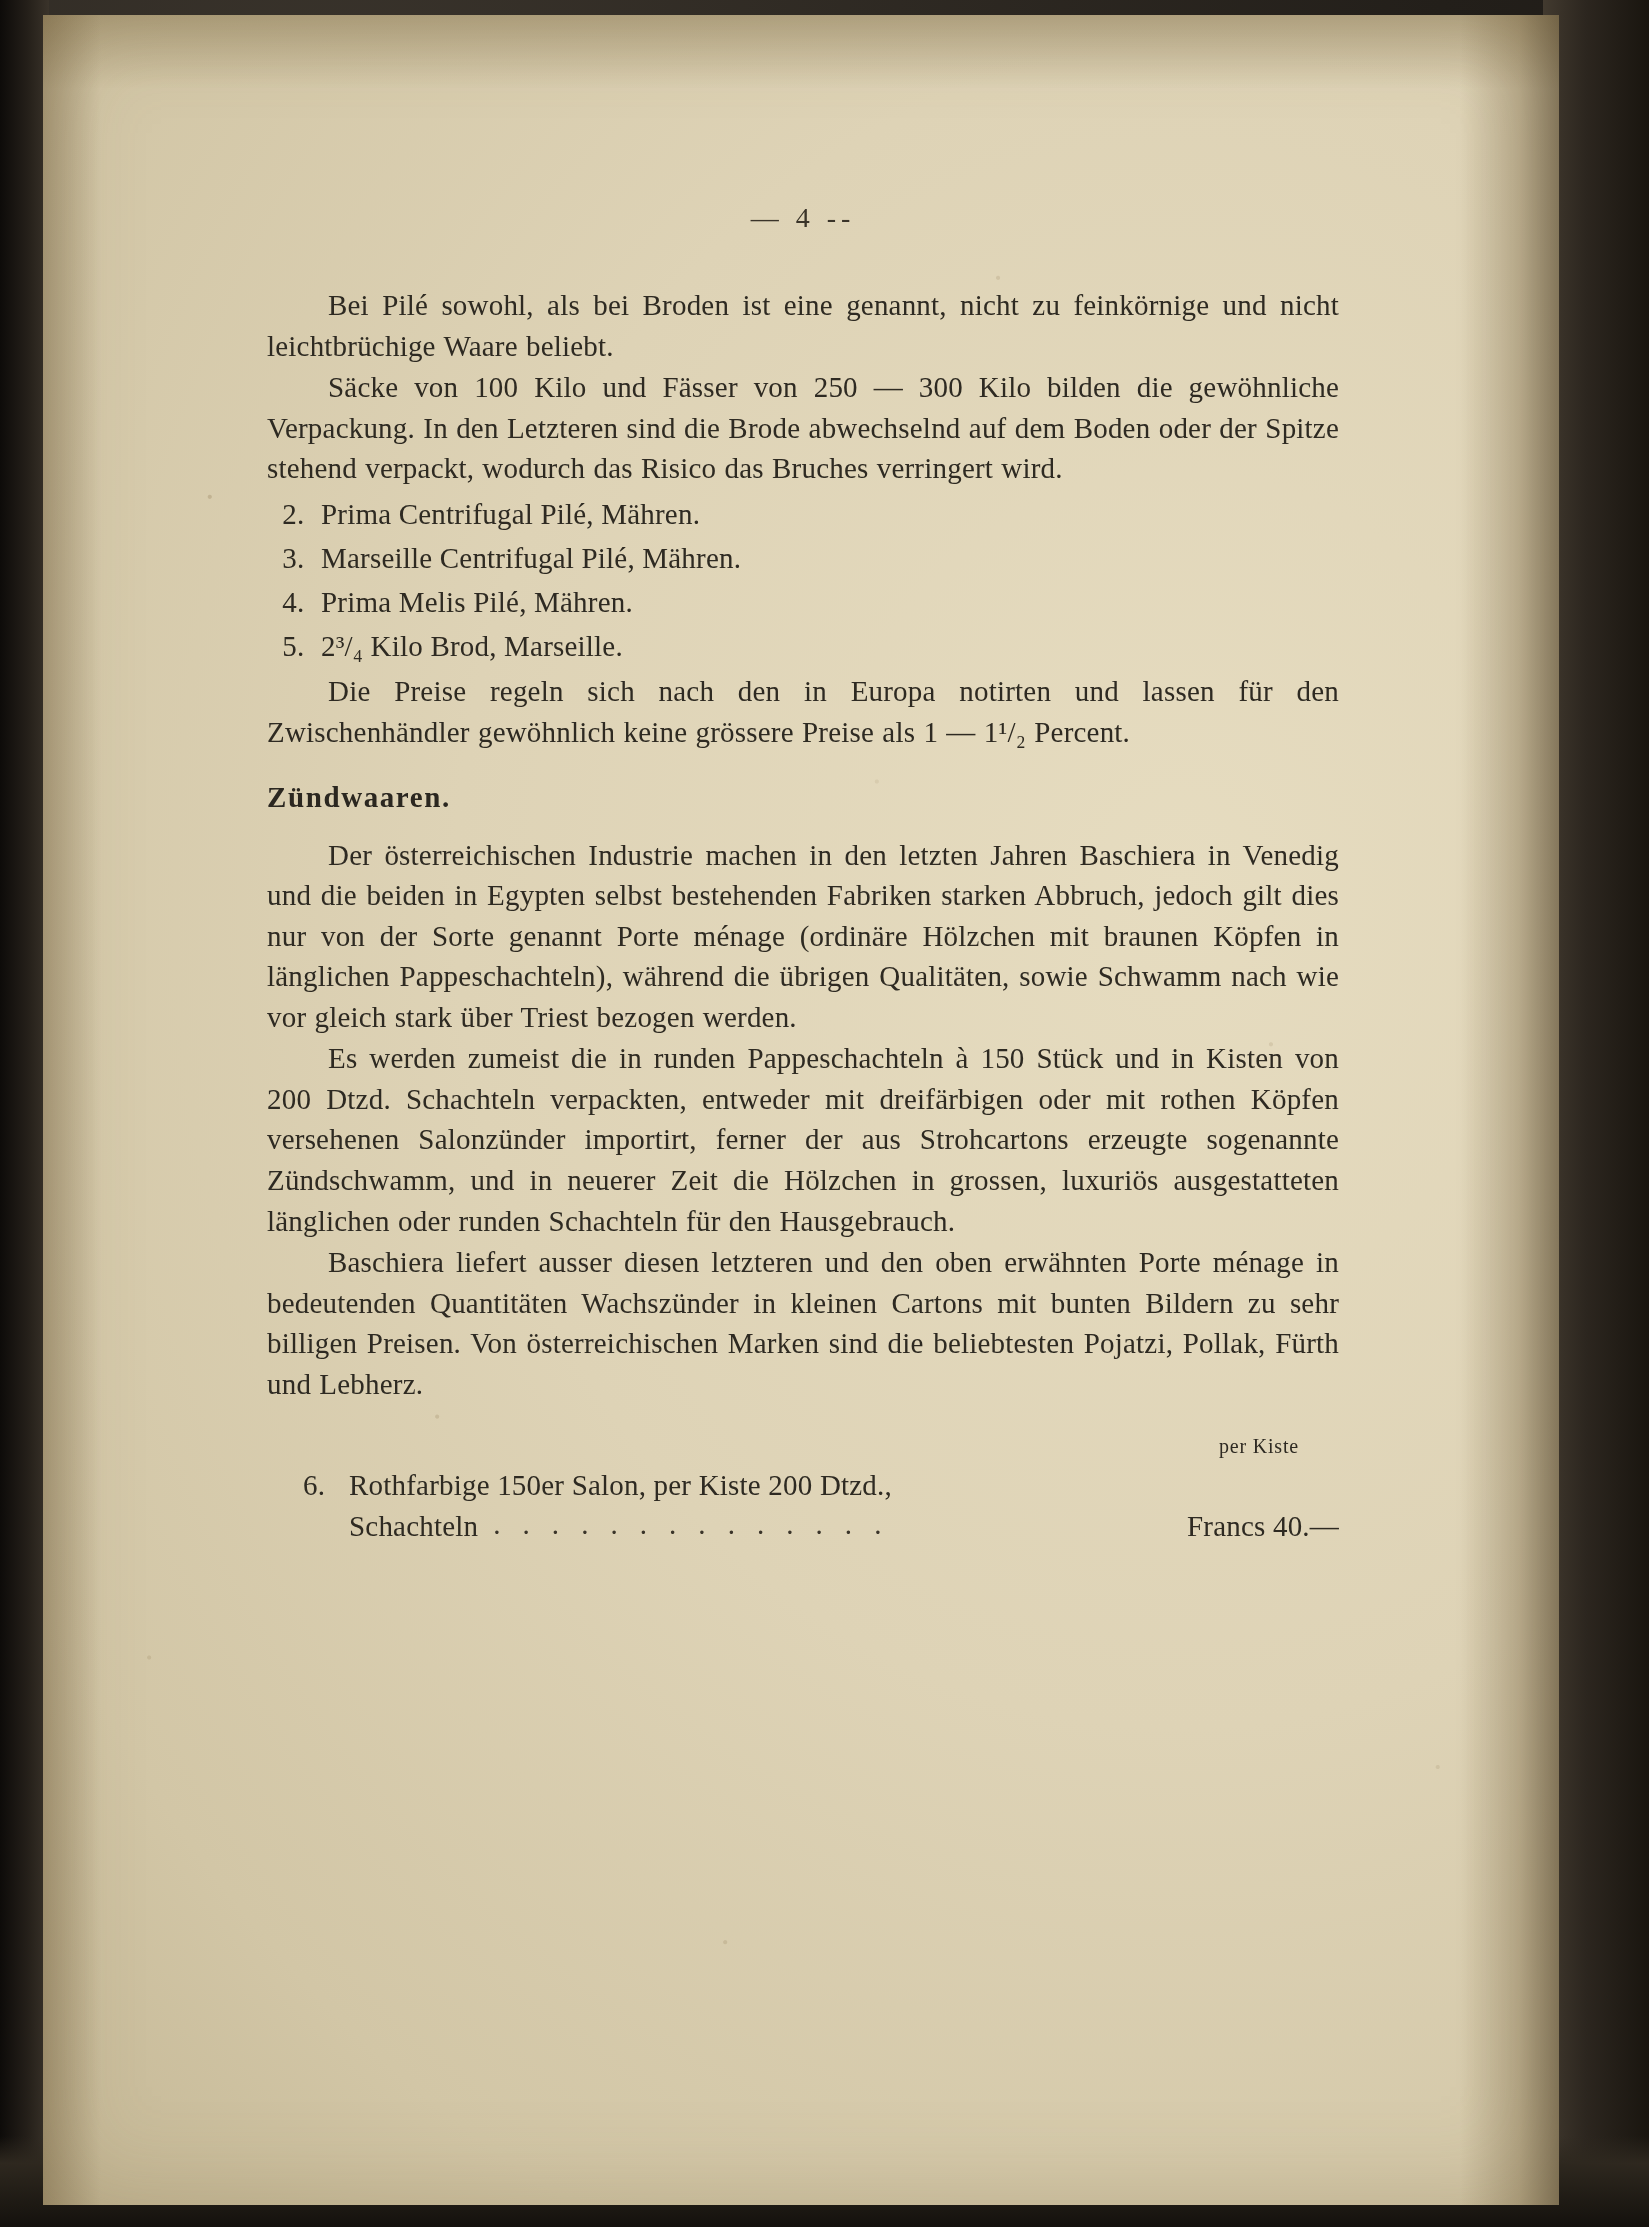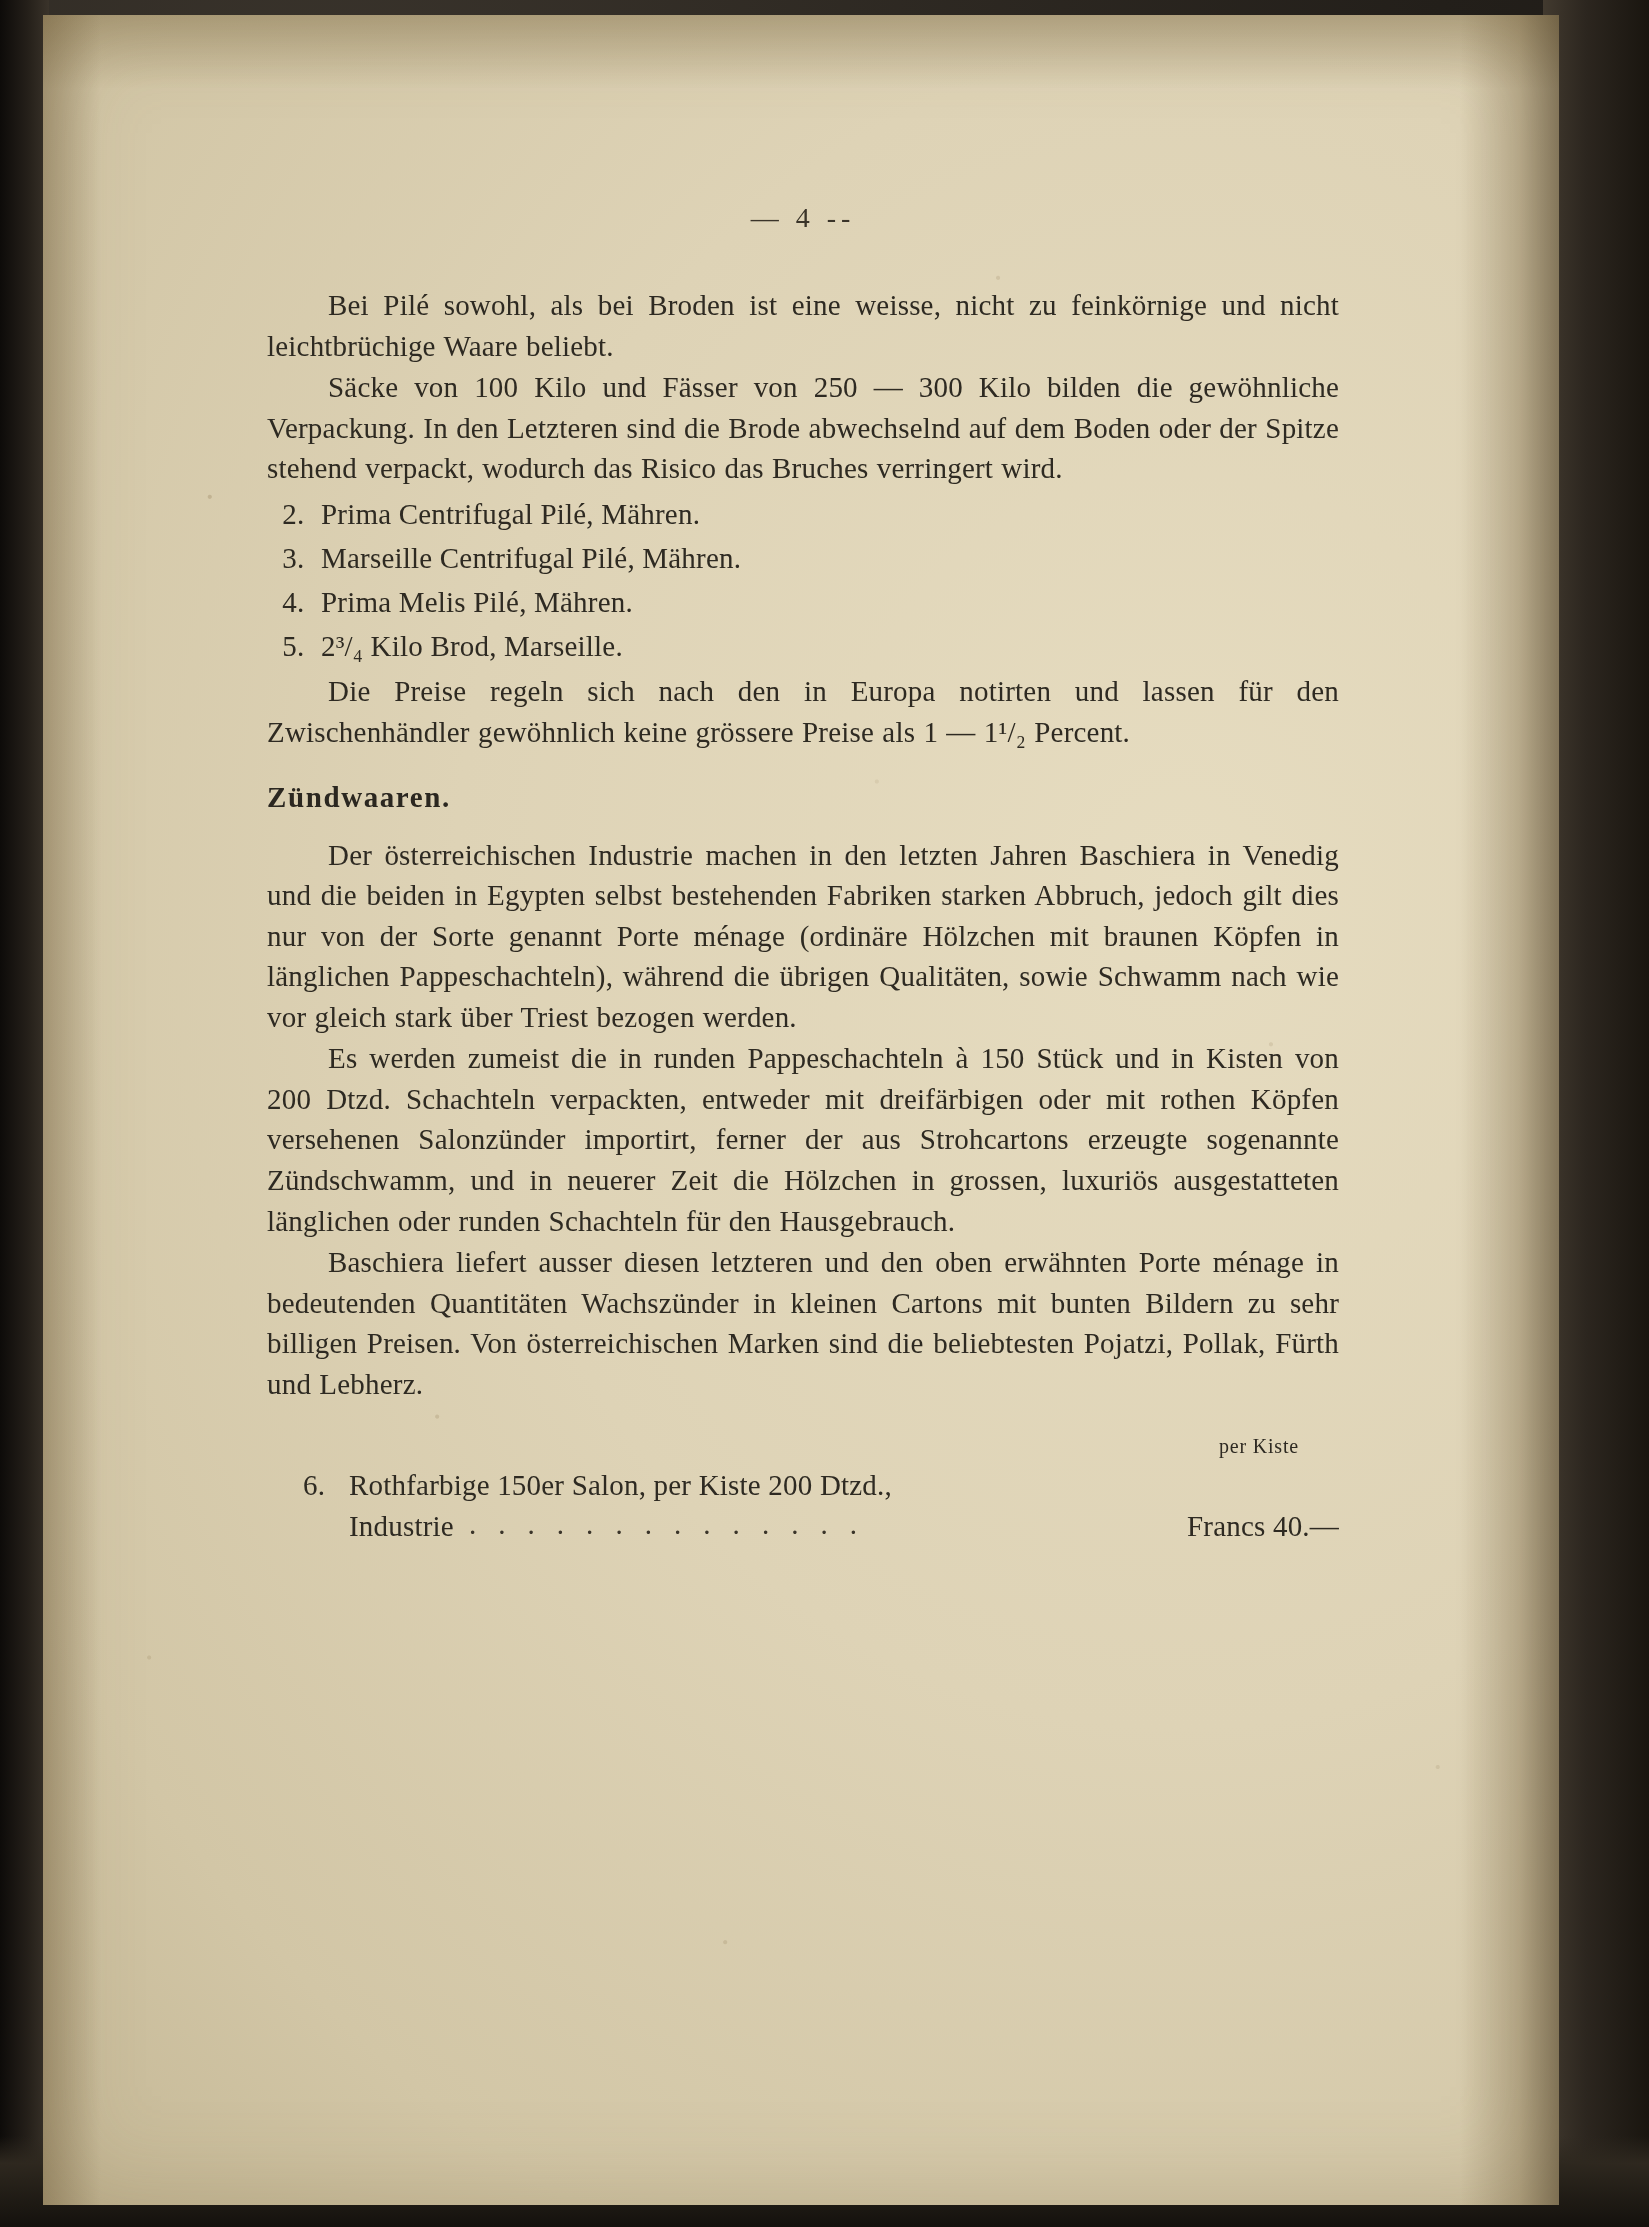--- a/index.html
+++ b/index.html
@@ -195,21 +195,21 @@
   <div id="page">
     <div id="speckles"></div>
     <div id="page-top-shade"></div>
     <div id="page-left-shade"></div>
     <div id="page-right-shade"></div>
 
     <div id="textblock">
 
       <div class="folio">—  4  --</div>
 
-      <p class="para">Bei Pilé sowohl, als bei Broden ist eine weisse, nicht zu feinkörnige und nicht leichtbrüchige Waare beliebt.</p>
+      <p class="para">Bei Pilé sowohl, als bei Broden ist eine genannt, nicht zu feinkörnige und nicht leichtbrüchige Waare beliebt.</p>
       <p class="para">Säcke von 100 Kilo und Fässer von 250 — 300 Kilo bilden die gewöhnliche Verpackung. In den Letzteren sind die Brode abwechselnd auf dem Boden oder der Spitze stehend verpackt, wodurch das Risico das Bruches verringert wird.</p>
 
       <ol class="numbered">
         <li>
           <span class="num">2.</span>
           <span>Prima Centrifugal Pilé, Mähren.</span>
         </li>
         <li>
           <span class="num">3.</span>
           <span>Marseille Centrifugal Pilé, Mähren.</span>
@@ -233,21 +233,21 @@
       <p class="para">Baschiera liefert ausser diesen letzteren und den oben erwähnten Porte ménage in bedeutenden Quantitäten Wachszünder in kleinen Cartons mit bunten Bildern zu sehr billigen Preisen. Von österreichischen Marken sind die beliebtesten Pojatzi, Pollak, Fürth und Lebherz.</p>
 
       <div class="price-head">per Kiste</div>
 
       <div class="price-entry">
         <div class="price-line1">
           <span class="num">6.</span>
           <span>Rothfarbige 150er Salon, per Kiste 200 Dtzd.,</span>
         </div>
         <div class="price-line2">
-          <span class="label">Industrie</span>
+          <span class="label">Schachteln</span>
           <span class="leader">. . . . . . . . . . . . . .</span>
           <span class="amount">Francs 40.—</span>
         </div>
       </div>
 
     </div>
   </div>
 </div>
 
 

